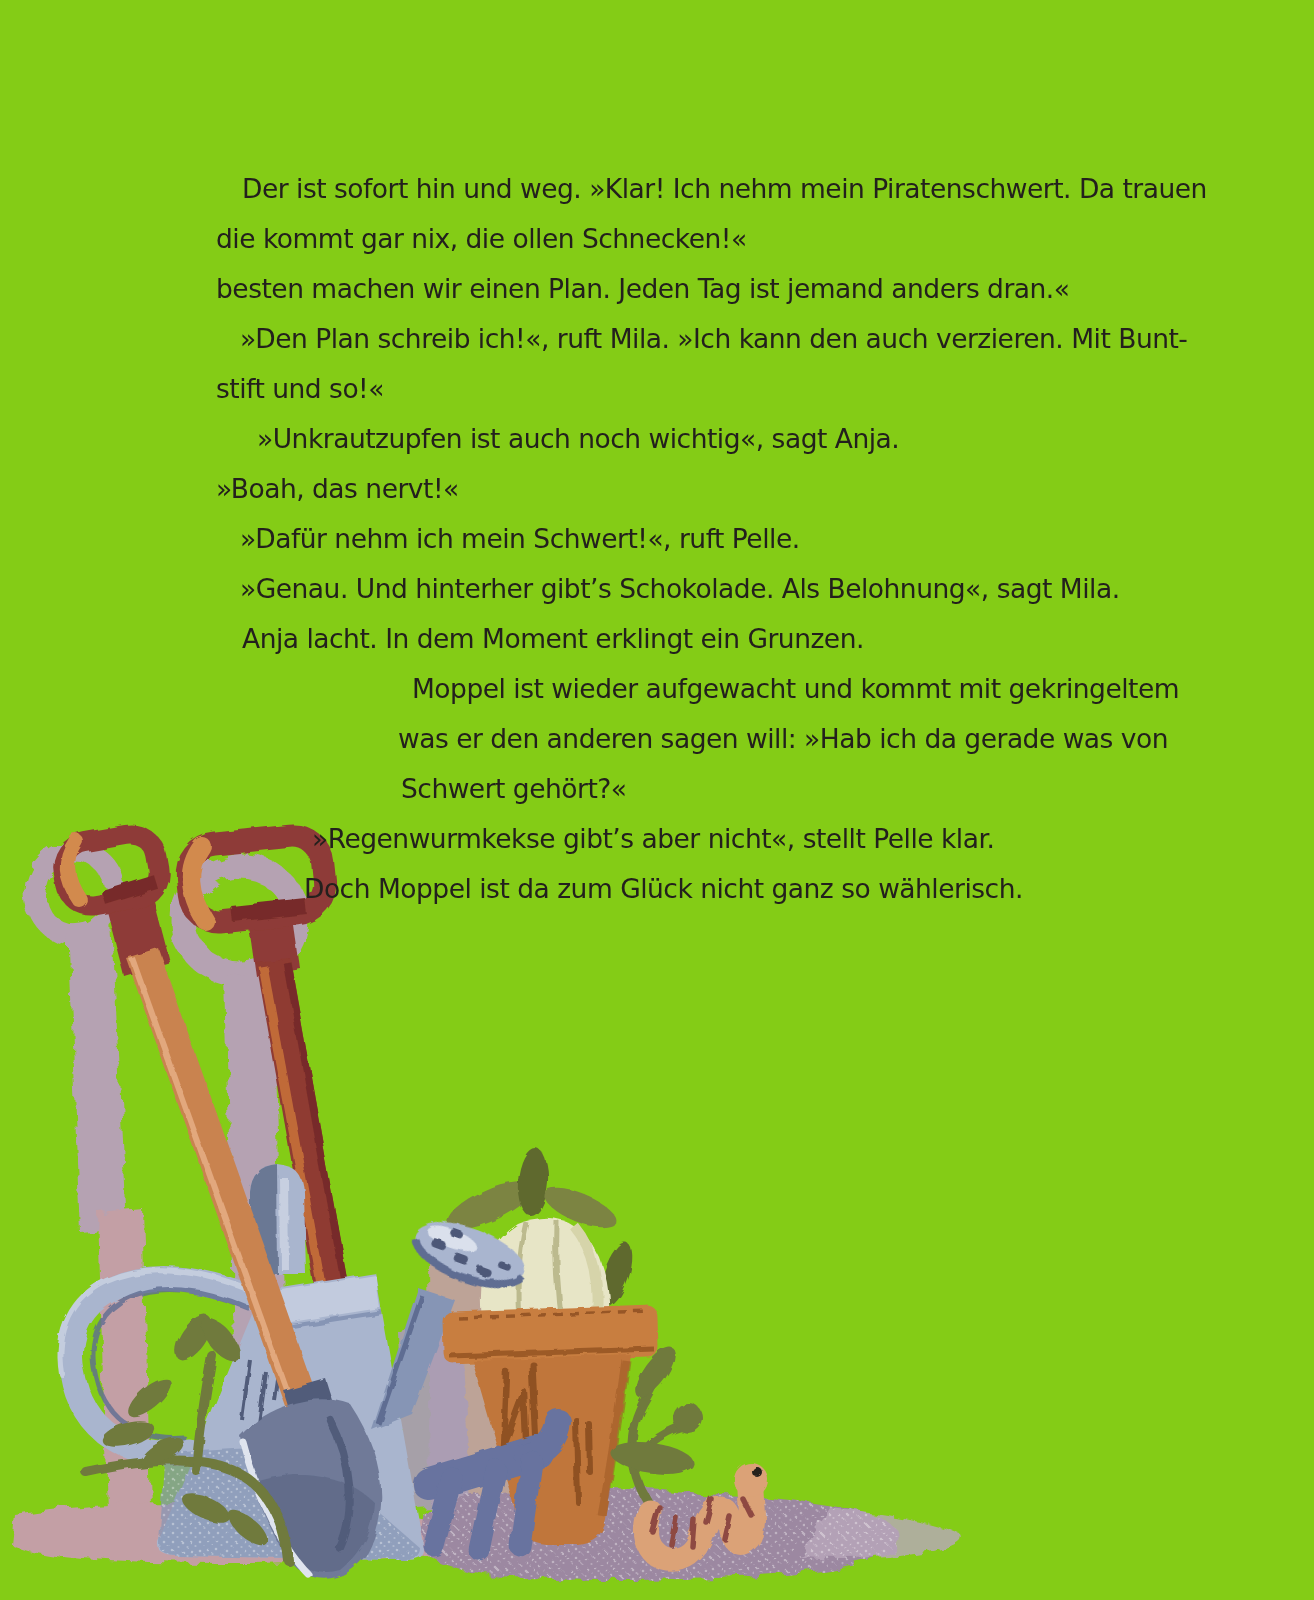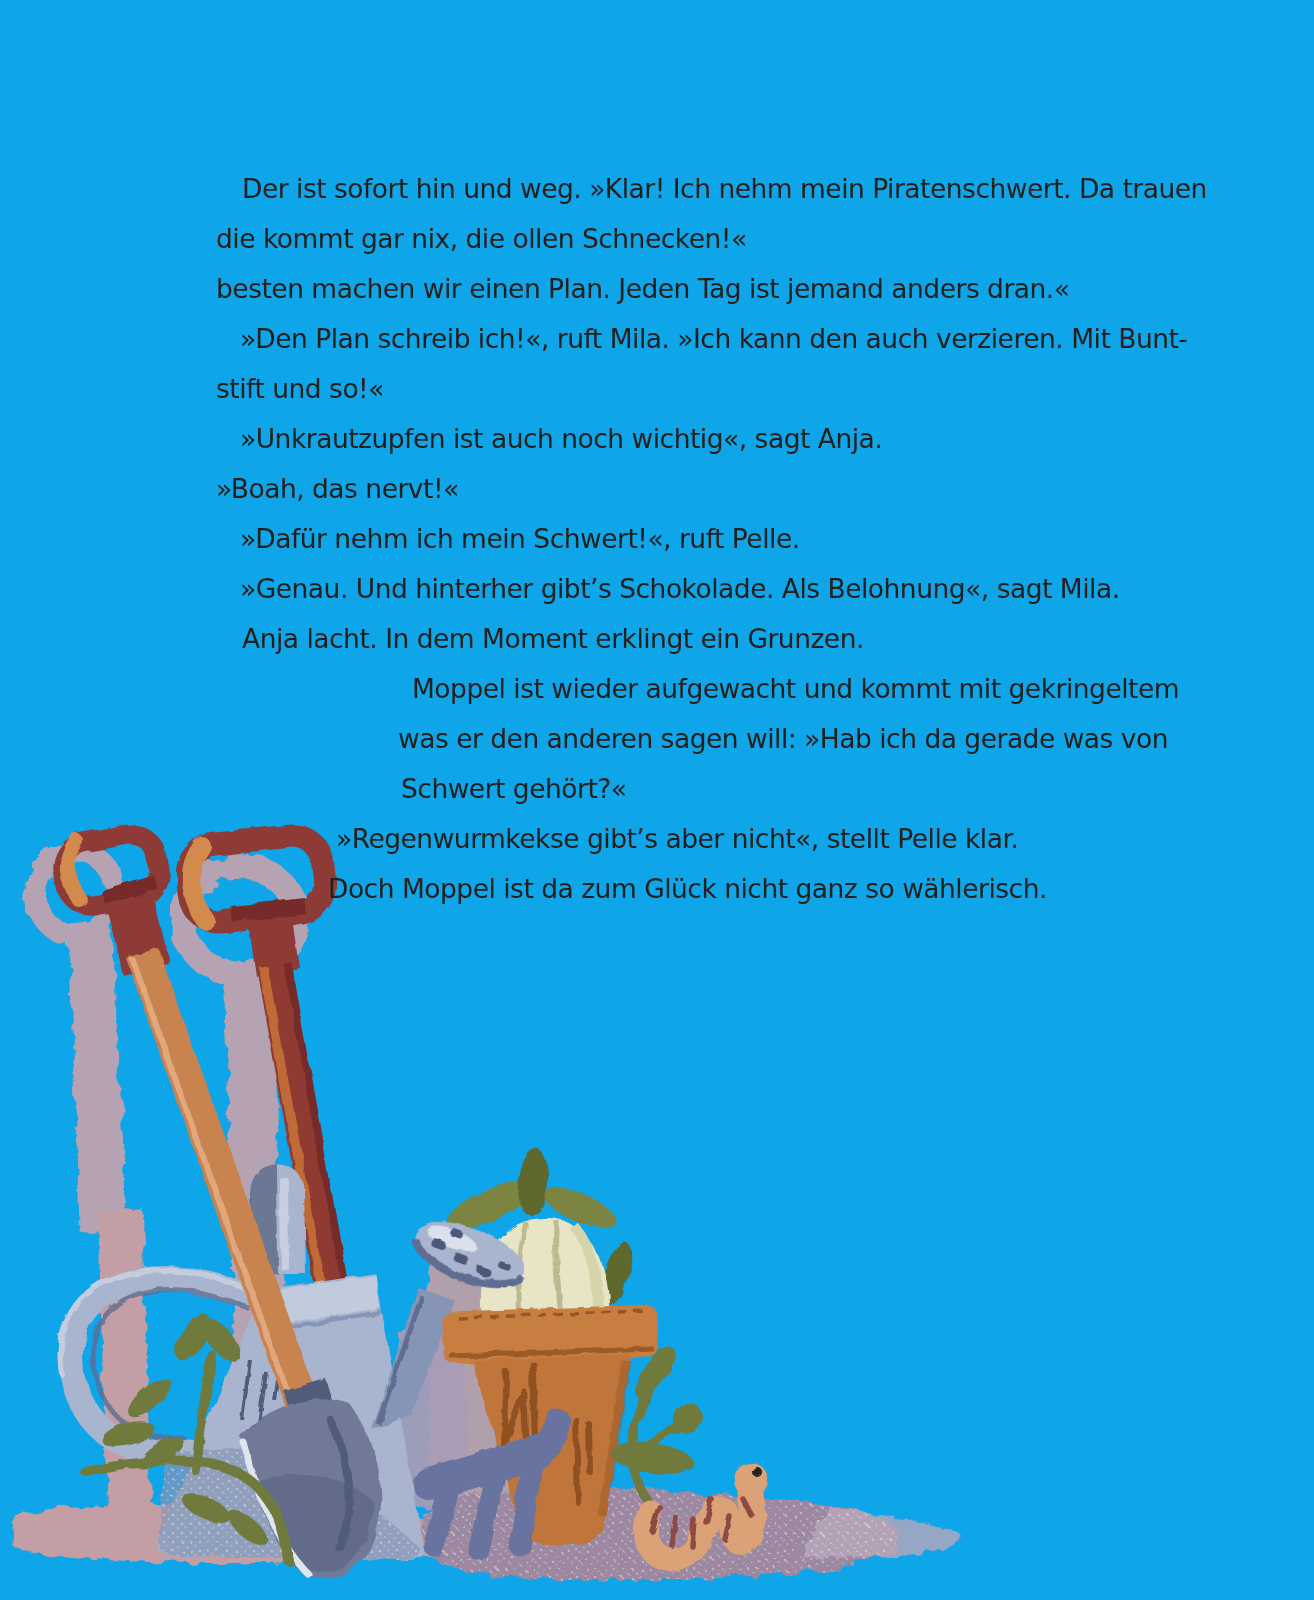--- a/index.html
+++ b/index.html
@@ -1,19 +1,19 @@
 <!DOCTYPE html>
 <html><head>
 <meta charset="utf-8">
 <style>
   html,body{margin:0;padding:0;background:#ffffff;}
   .page{
     position:relative;
     width:1314px;height:1600px;
-    background:#0ea5e9;
+    background:#84cc16;
     overflow:hidden;
     font-family:"DejaVu Sans","Liberation Sans",sans-serif;
   }
   .text-block{
     position:absolute;
     left:216px;top:164px;
     width:1080px;
     color:#23201d;
     font-size:26.5px;
     letter-spacing:-0.5px;
@@ -184,25 +184,25 @@
       </g>
     </g>
   </svg>
 
   <div class="text-block">
     <div class="line" style="margin-left:26px">Der ist sofort hin und weg. »Klar! Ich nehm mein Piratenschwert. Da trauen</div>
     <div class="line">die kommt gar nix, die ollen Schnecken!«</div>
     <div class="line">besten machen wir einen Plan. Jeden Tag ist jemand anders dran.«</div>
     <div class="line" style="margin-left:24px">»Den Plan schreib ich!«, ruft Mila. »Ich kann den auch verzieren. Mit Bunt-</div>
     <div class="line">stift und so!«</div>
-    <div class="line" style="margin-left:24px">»Unkrautzupfen ist auch noch wichtig«, sagt Anja.</div>
+    <div class="line" style="margin-left:41px">»Unkrautzupfen ist auch noch wichtig«, sagt Anja.</div>
     <div class="line" style="">»Boah, das nervt!«</div>
     <div class="line" style="margin-left:24px">»Dafür nehm ich mein Schwert!«, ruft Pelle.</div>
     <div class="line" style="margin-left:24px">»Genau. Und hinterher gibt’s Schokolade. Als Belohnung«, sagt Mila.</div>
     <div class="line" style="margin-left:26px">Anja lacht. In dem Moment erklingt ein Grunzen.</div>
     <div class="line" style="margin-left:196px">Moppel ist wieder aufgewacht und kommt mit gekringeltem</div>
     <div class="line" style="margin-left:182px">was er den anderen sagen will: »Hab ich da gerade was von</div>
     <div class="line" style="margin-left:185px">Schwert gehört?«</div>
-    <div class="line" style="margin-left:120px">»Regenwurmkekse gibt’s aber nicht«, stellt Pelle klar.</div>
-    <div class="line" style="margin-left:112px">Doch Moppel ist da zum Glück nicht ganz so wählerisch.</div>
+    <div class="line" style="margin-left:96px">»Regenwurmkekse gibt’s aber nicht«, stellt Pelle klar.</div>
+    <div class="line" style="margin-left:88px">Doch Moppel ist da zum Glück nicht ganz so wählerisch.</div>
   </div>
 
 </div>
 
 </body></html>

